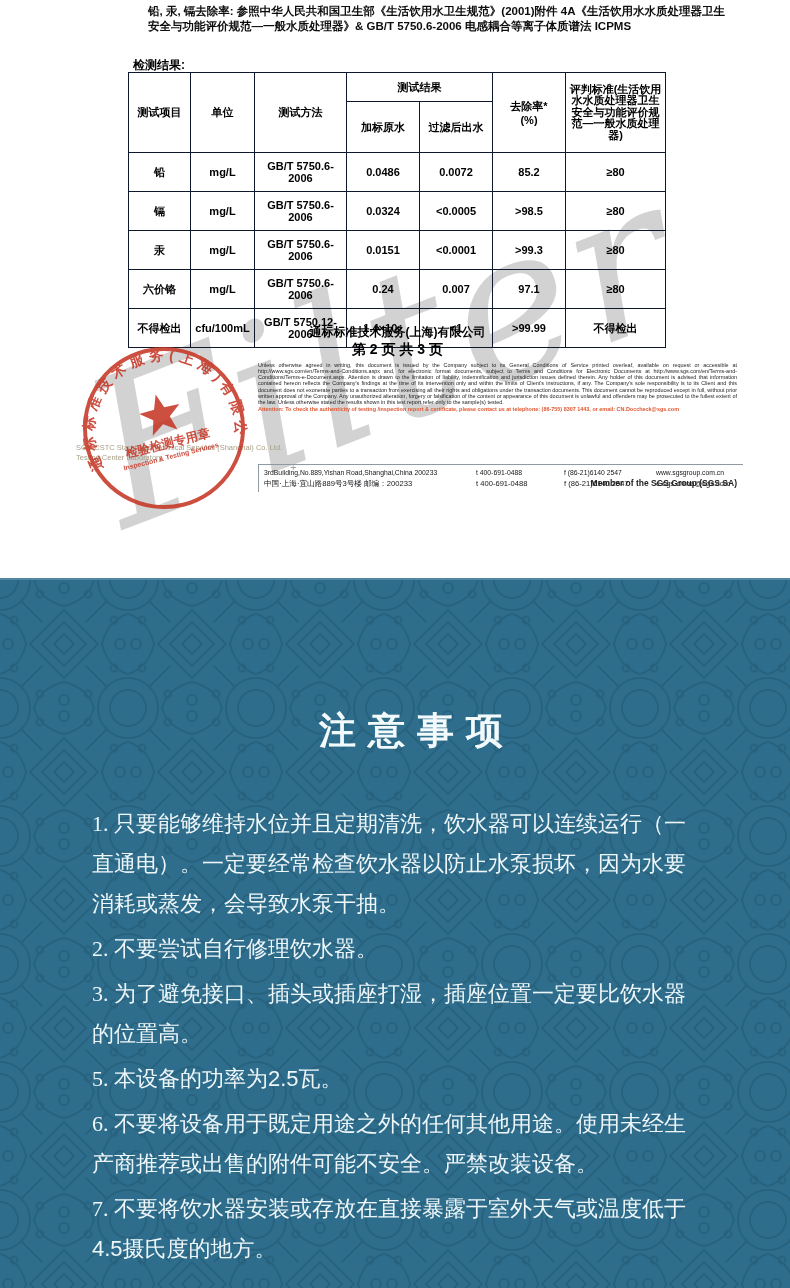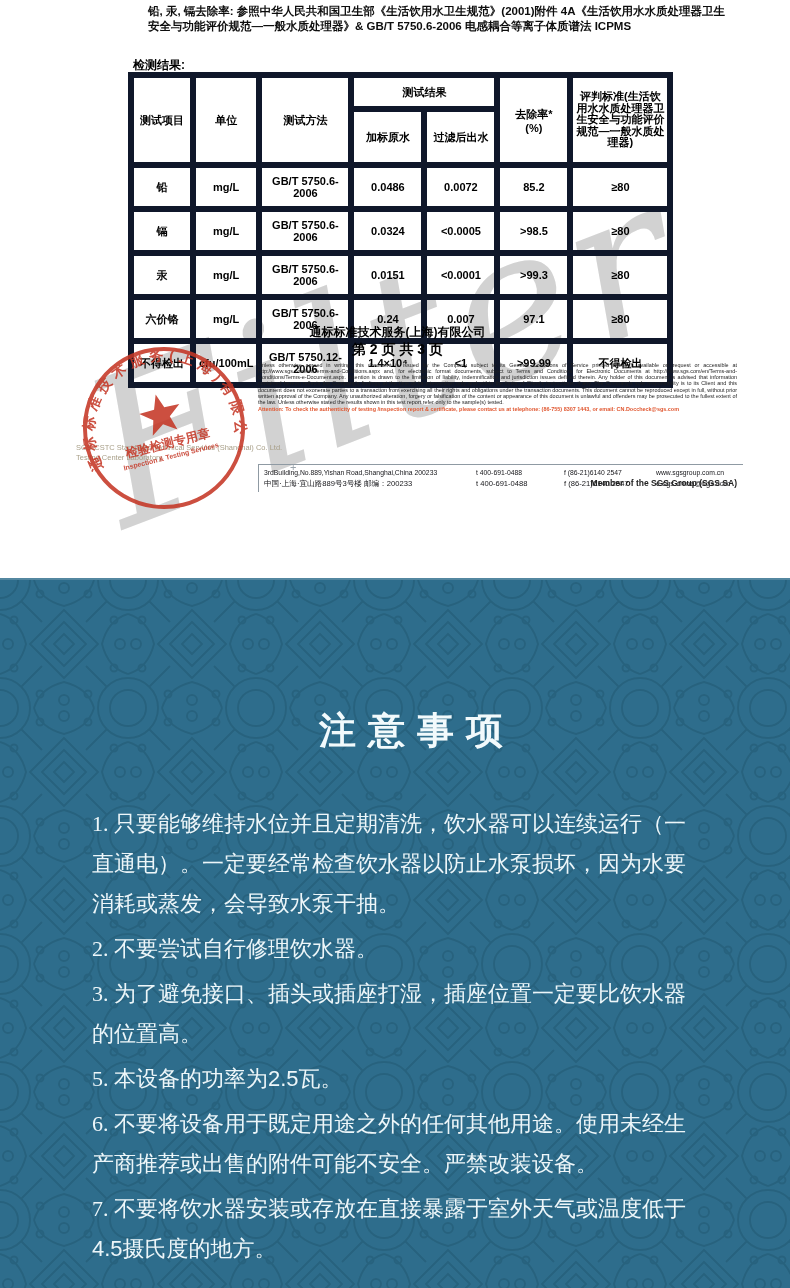--- a/index.html
+++ b/index.html
@@ -19,21 +19,21 @@
   .intro{
     position:absolute;left:129px;top:4px;width:580px;z-index:2;
     font-size:11.5px;font-weight:bold;line-height:14.5px;color:#0d0d0d;margin-left:19px;
   }
   .results-label{position:absolute;left:133px;top:57px;z-index:2;font-size:12px;font-weight:bold;}
   table.report{
     position:absolute;left:128px;top:72px;z-index:2;border-collapse:collapse;table-layout:fixed;
     font-weight:bold;background:transparent;
   }
   table.report th,table.report td{
-    border:6px solid #0f172a;text-align:center;vertical-align:middle;
+    border:1px solid #0f172a;text-align:center;vertical-align:middle;
     font-size:11px;padding:2px 3px;font-weight:bold;background:transparent;word-wrap:break-word;
   }
   table.report thead tr:first-child th{height:24px;}
   table.report thead tr:last-child th{height:46px;text-align:center;}
   table.report tbody td{height:34px;}
   th.th-standard{font-size:9.5px;line-height:11.5px;padding:2px 2px;}
   .removal-sub{display:block;text-align:center;}
   .company-line{position:absolute;left:128px;top:324px;width:539px;z-index:2;text-align:center;font-size:12px;font-weight:bold;}
   .page-line{position:absolute;left:128px;top:341px;width:539px;z-index:2;text-align:center;font-size:14px;font-weight:bold;}
   

